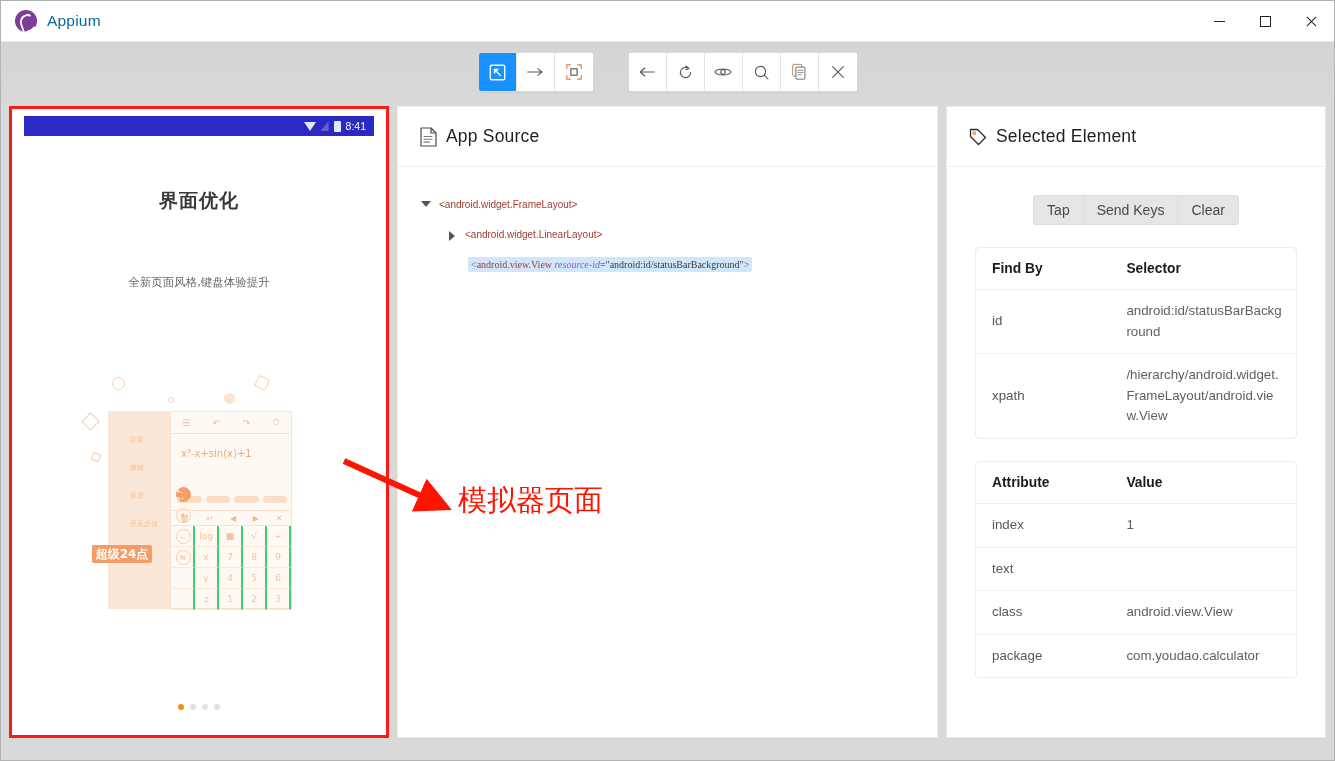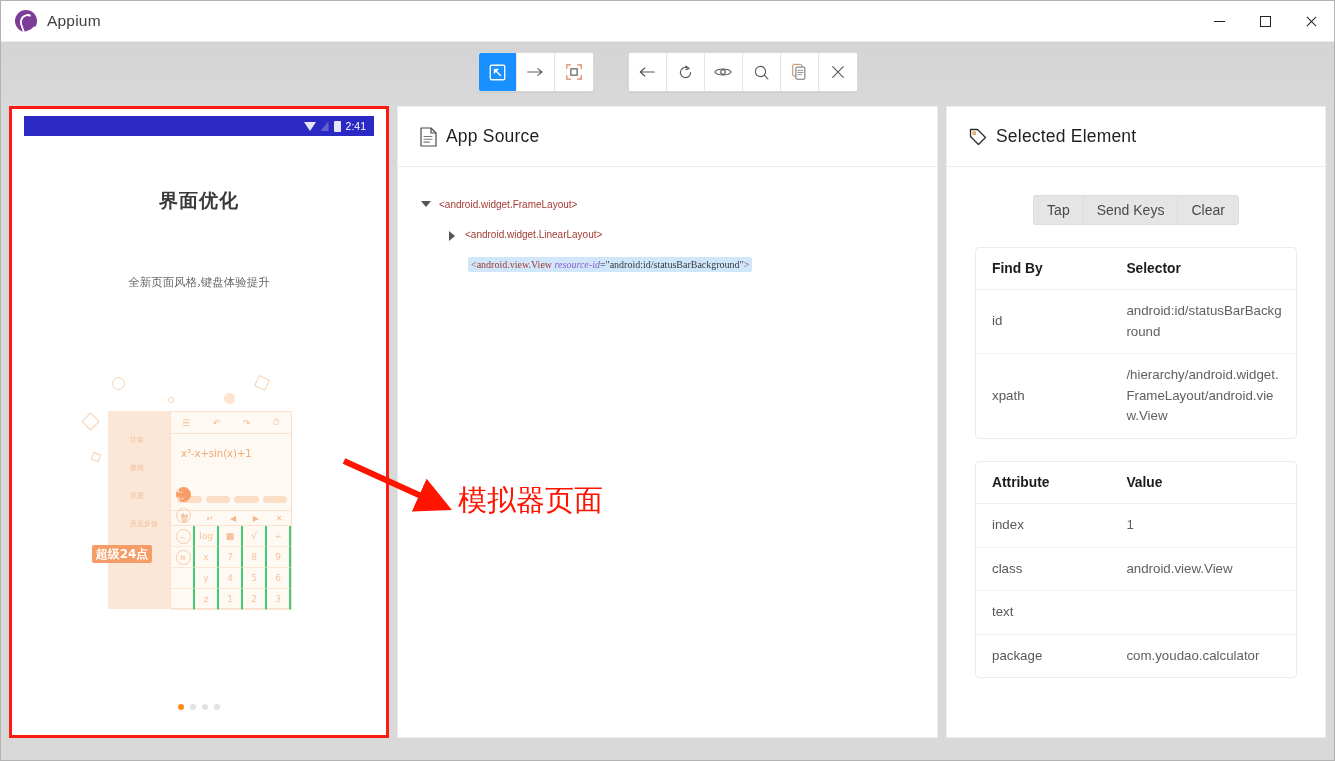--- a/index.html
+++ b/index.html
@@ -24,21 +24,21 @@
   .appium-logo {
     width: 22px; height: 22px; border-radius: 50%;
     background: #7d3c98; position: relative; display: block;
   }
   .appium-logo::before {
     content: ""; position: absolute; left: 5px; top: 4px;
     width: 12px; height: 14px; border-radius: 50% 50% 50% 10%;
     border: 2.5px solid #ffffff; border-right-color: transparent;
     transform: rotate(-20deg);
   }
-  .app-title { font-size: 15.5px; color: #404040; letter-spacing: .2px; text-align: center; }
+  .app-title { font-size: 15.5px; color: #0369a1; letter-spacing: .2px; text-align: center; }
   .win-ctrls { margin-left: auto; display: flex; height: 41px; }
   .win-btn {
     width: 46px; height: 41px; display: flex; align-items: center;
     justify-content: center; cursor: default;
   }
   .wc-min { width: 11px; height: 1px; background: #222; display: block; }
   .wc-max { width: 11px; height: 11px; border: 1px solid #222; display: block; }
   .wc-x { position: relative; width: 12px; height: 12px; display: block; }
   .wc-x::before, .wc-x::after {
     content: ""; position: absolute; left: 0; top: 5.5px;
@@ -287,21 +287,21 @@
 
   <div class="panels">
 
     <div class="device-panel">
       <div class="device-inner">
 
         <div class="phone-status">
           <span class="st-wifi"></span>
           <span class="st-sig"></span>
           <span class="st-bat"></span>
-          <span class="st-time">2:41</span>
+          <span class="st-time">8:41</span>
         </div>
 
         <div class="phone-body">
           <div class="ph-head">界面优化</div>
           <div class="ph-sub">全新页面风格,键盘体验提升</div>
 
           <div class="illus">
             <span class="ill-shape circ" style="left:28px;top:8px;width:13px;height:13px;"></span>
             <span class="ill-shape circ" style="left:84px;top:28px;width:6px;height:6px;"></span>
             <span class="ill-shape circ" style="left:140px;top:24px;width:11px;height:11px;background:#fce0c8;border:none;"></span>
@@ -453,26 +453,26 @@
                 <th class="c1">Attribute</th>
                 <th>Value</th>
               </tr>
             </thead>
             <tbody>
               <tr>
                 <td class="k">index</td>
                 <td>1</td>
               </tr>
               <tr>
+                <td class="k">text</td>
+                <td></td>
+              </tr>
+              <tr>
                 <td class="k">class</td>
                 <td>android.view.View</td>
-              </tr>
-              <tr>
-                <td class="k">text</td>
-                <td></td>
               </tr>
               <tr>
                 <td class="k">package</td>
                 <td>com.youdao.calculator</td>
               </tr>
             </tbody>
           </table>
         </div>
       </div>
     </div>

